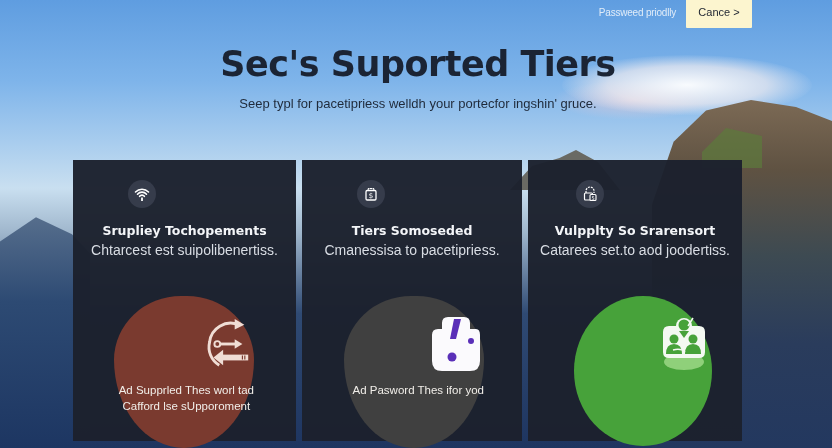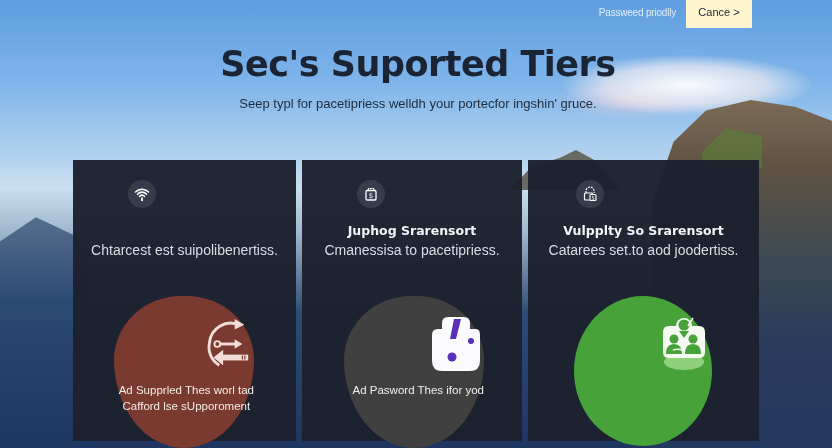--- a/index.html
+++ b/index.html
@@ -69,21 +69,21 @@
   }
 
   
   .card {
     position: absolute; top: 160px; height: 281px;
     background: rgba(28, 33, 45, 0.97);
     color: #eef1f5;
   }
   .card-1 { left: 73px; width: 223px; }
   .card-2 { left: 302px; width: 220px; }
-  .card-3 { left: 528px; width: 231px; }
+  .card-3 { left: 528px; width: 214px; }
 
   .icon-wrap {
     position: absolute; top: 20px; width: 28px; height: 28px; border-radius: 50%;
     background: #363c4b; display: flex; align-items: center; justify-content: center;
   }
   .card-1 .icon-wrap { left: 55px; }
   .card-2 .icon-wrap { left: 55px; }
   .card-3 .icon-wrap { left: 48px; }
 
   .card-title {
@@ -131,20 +131,21 @@
 
 <div class="card card-1">
   <div class="icon-wrap">
     <svg width="16" height="16" viewBox="0 0 16 16">
       <path d="M1.5 6 A9 9 0 0 1 14.5 6" stroke="#fff" stroke-width="1.6" fill="none" stroke-linecap="round"></path>
       <path d="M3.5 8.2 A6 6 0 0 1 12.5 8.2" stroke="#fff" stroke-width="1.6" fill="none" stroke-linecap="round"></path>
       <path d="M5.6 10.3 A3 3 0 0 1 10.4 10.3" stroke="#fff" stroke-width="1.6" fill="none" stroke-linecap="round"></path>
       <rect x="7.1" y="11.5" width="1.8" height="3.5" fill="#fff"></rect>
     </svg>
   </div>
+  <div class="card-title">Srupliey Tochopements</div>
   <div class="card-desc">Chtarcest est suipolibenertiss.</div>
   <div class="blob">
     <div class="blob-icon">
       <svg width="58" height="60" viewBox="0 0 58 60">
         <path d="M42 10 A22 22 0 0 0 12 28 A22 22 0 0 0 22 52" stroke="#f0ddd5" stroke-width="3" fill="none"></path>
         <path d="M38 4 L48 10 L38 15 Z" fill="#f0ddd5"></path>
         <circle cx="20" cy="30" r="3" stroke="#f0ddd5" stroke-width="2" fill="none"></circle>
         <line x1="23" y1="30" x2="40" y2="30" stroke="#f0ddd5" stroke-width="3"></line>
         <path d="M38 25 L46 30 L38 35 Z" fill="#f0ddd5"></path>
         <rect x="24" y="41" width="28" height="6" fill="#f0ddd5"></rect>
@@ -161,21 +162,21 @@
 </div>
 
 <div class="card card-2">
   <div class="icon-wrap">
     <svg width="16" height="16" viewBox="0 0 16 16">
       <rect x="3" y="4.5" width="10" height="9.5" rx="1.2" stroke="#fff" stroke-width="1.3" fill="none"></rect>
       <path d="M5 4.5 L5.5 2 M11 4.5 L10.5 2 M6.5 2.5 L9.5 2.5" stroke="#fff" stroke-width="1.1" fill="none"></path>
       <text x="8" y="12.3" text-anchor="middle" font-size="7" fill="#fff" font-family="DejaVu Sans, sans-serif">$</text>
     </svg>
   </div>
-  <div class="card-title">Juphog Srarensort</div>
+  <div class="card-title">Tiers Somoseded</div>
   <div class="card-desc">Cmanessisa to pacetipriess.</div>
   <div class="blob">
     <div class="blob-icon">
       <svg width="52" height="58" viewBox="0 0 52 58">
         <path d="M12 8 Q12 2 18 2 L34 2 Q40 2 40 8 L40 14 L46 14 Q50 14 50 20 L50 46 Q50 56 40 56 L12 56 Q2 56 2 46 L2 20 Q2 14 8 14 L12 14 Z" fill="#fbfafd"></path>
         <path d="M24 4 L31 4 L26 24 L20 24 Z" fill="#5a2fb8"></path>
         <circle cx="41" cy="26" r="3" fill="#5a2fb8"></circle>
         <circle cx="22" cy="42" r="4.5" fill="#5a2fb8"></circle>
       </svg>
     </div>

